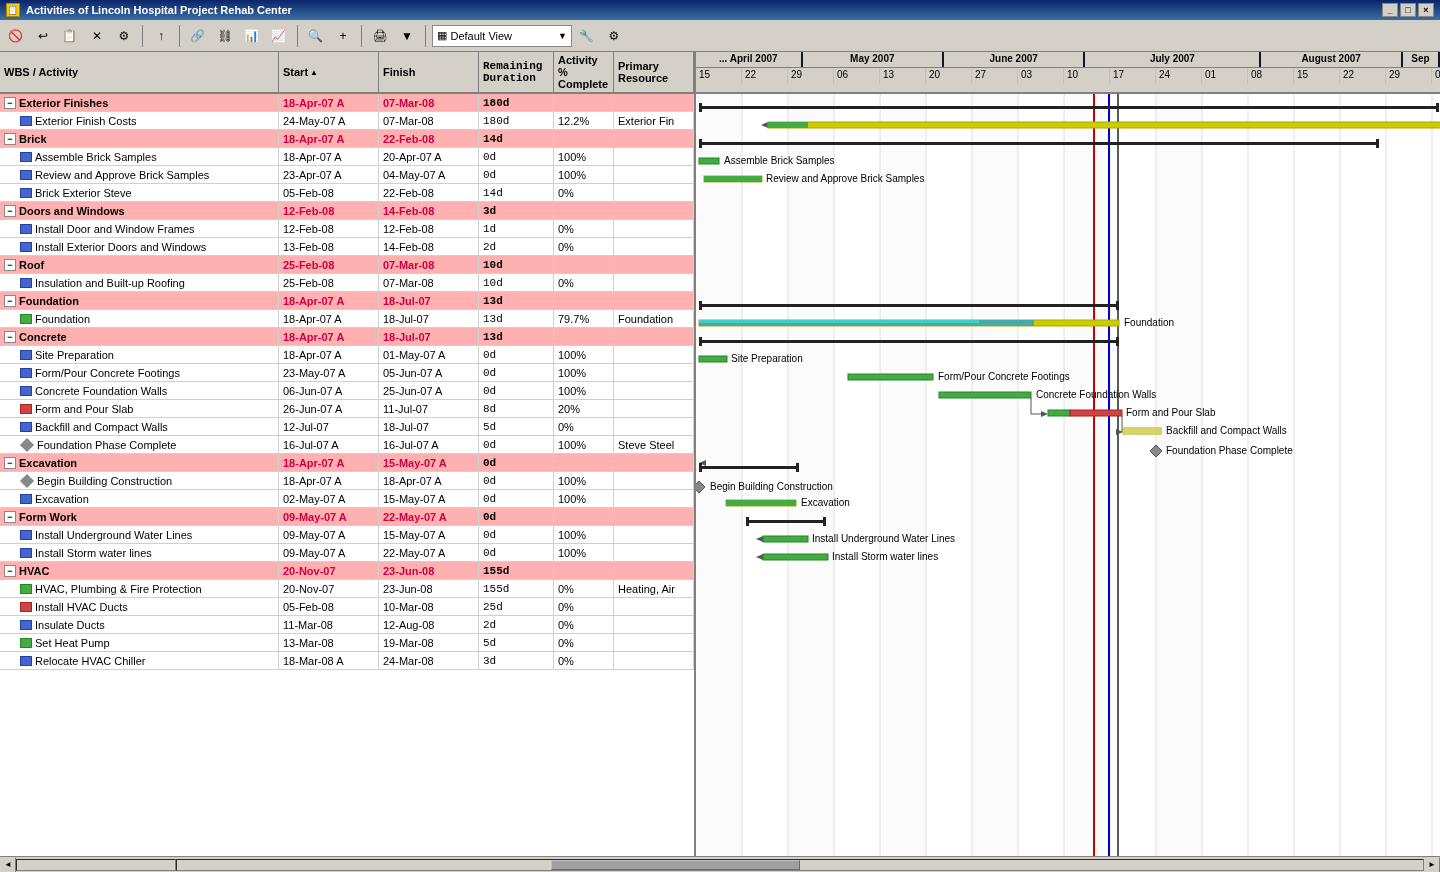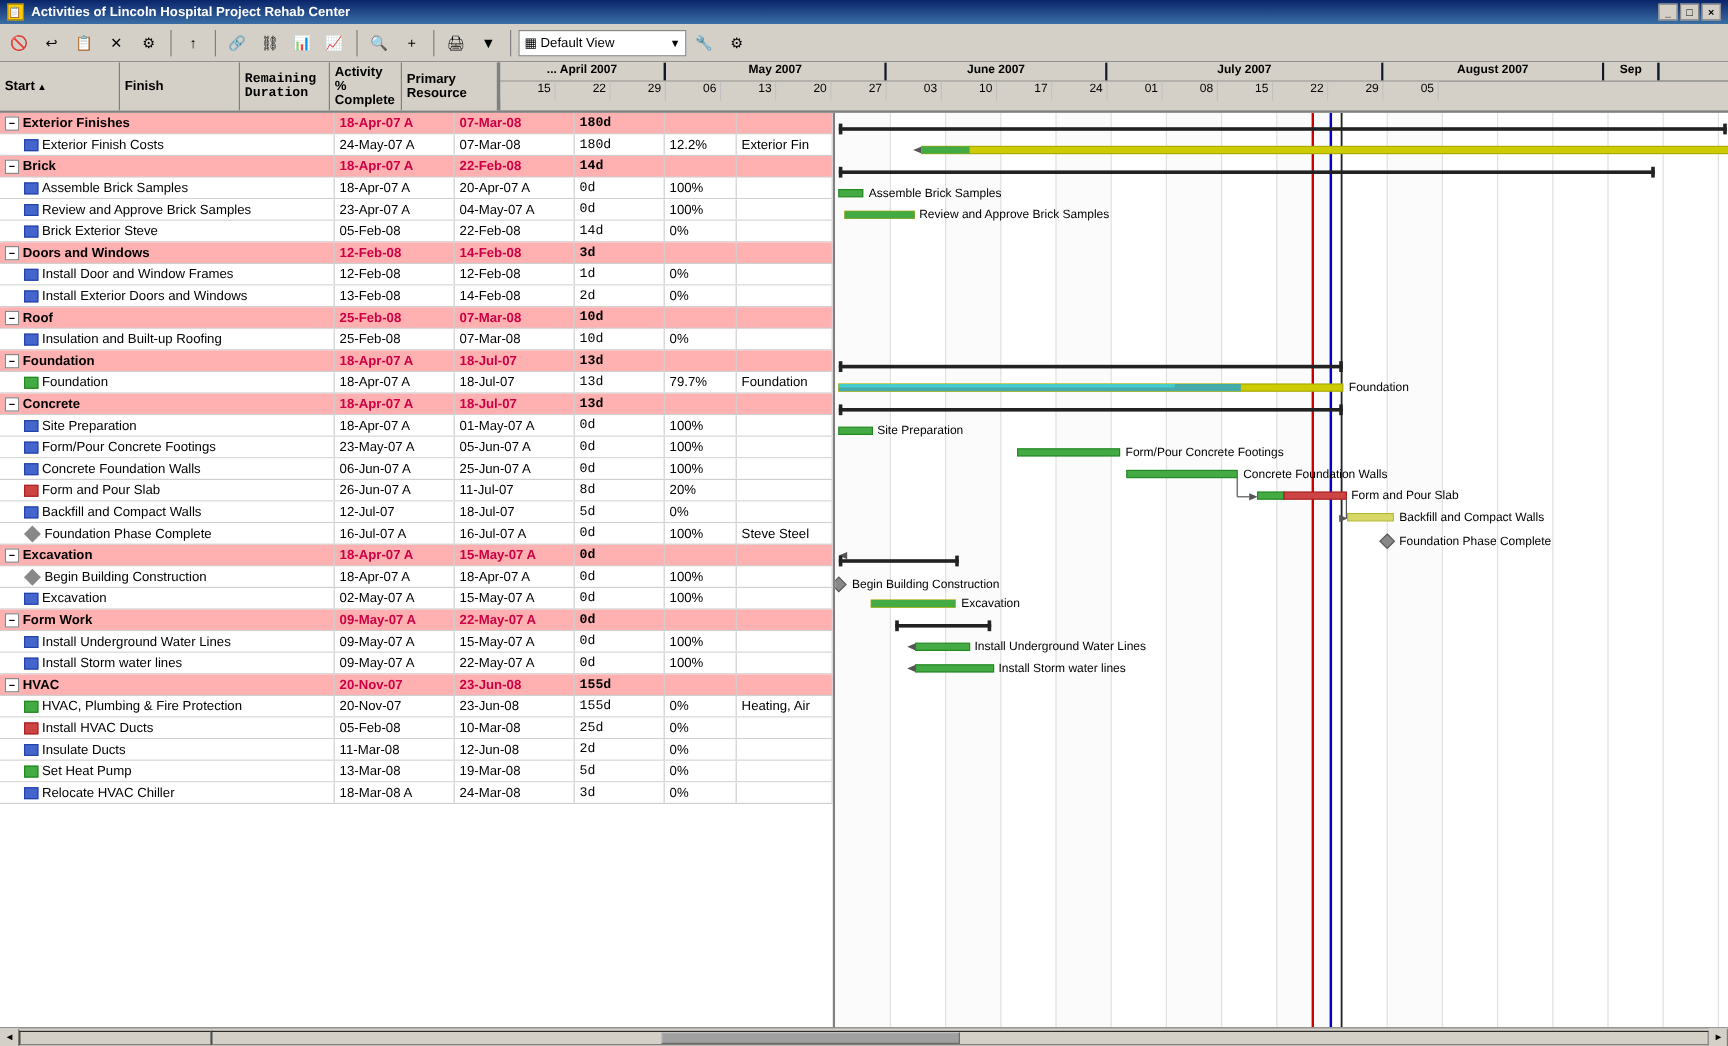--- a/index.html
+++ b/index.html
@@ -100,21 +100,21 @@
     }
     .gantt-header-weeks {
       display: flex;
       height: 16px;
     }
     .week-header {
       border-right: 1px solid #c0c0c0;
       padding: 1px 3px;
       font-size: 10px;
       background: #d4d0c8;
-      text-align: right;
+      text-align: left;
       min-width: 46px;
       flex-shrink: 0;
     }
 
     
     .scroll-area {
       flex: 1;
       overflow-y: auto;
       overflow-x: hidden;
       display: flex;
@@ -274,20 +274,23 @@
     <span class="toolbar-dropdown-arrow">▼</span>
   </div>
   <div class="toolbar-btn">🔧</div>
   <div class="toolbar-btn">⚙</div>
 </div>
 
 <div class="main-area">
 
   <div class="header-row">
     <div class="header-left">
+      <div class="header-cell col-wbs">
+        <span>WBS / Activity</span>
+      </div>
       <div class="header-cell col-start">
         <span>Start</span>
         <span class="header-sort">▲</span>
       </div>
       <div class="header-cell col-finish">
         <span>Finish</span>
       </div>
       <div class="header-cell col-rem" style="width:75px">
         <span>Remaining Duration</span>
       </div>
@@ -682,21 +685,21 @@
         <div class="data-cell col-pct" style="width:60px">0%</div>
         <div class="data-cell col-res" style="width:80px"></div>
       </div>
 
       <div class="table-row normal-row">
         <div class="wbs-cell child">
           <div class="cell-icon-blue"></div>
           <span>Insulate Ducts</span>
         </div>
         <div class="data-cell col-start">11-Mar-08</div>
-        <div class="data-cell col-finish">12-Jun-08</div>
+        <div class="data-cell col-finish">12-Aug-08</div>
         <div class="data-cell col-rem" style="width:75px">2d</div>
         <div class="data-cell col-pct" style="width:60px">0%</div>
         <div class="data-cell col-res" style="width:80px"></div>
       </div>
 
       <div class="table-row normal-row">
         <div class="wbs-cell child">
           <div class="cell-icon-green"></div>
           <span>Set Heat Pump</span>
         </div>

